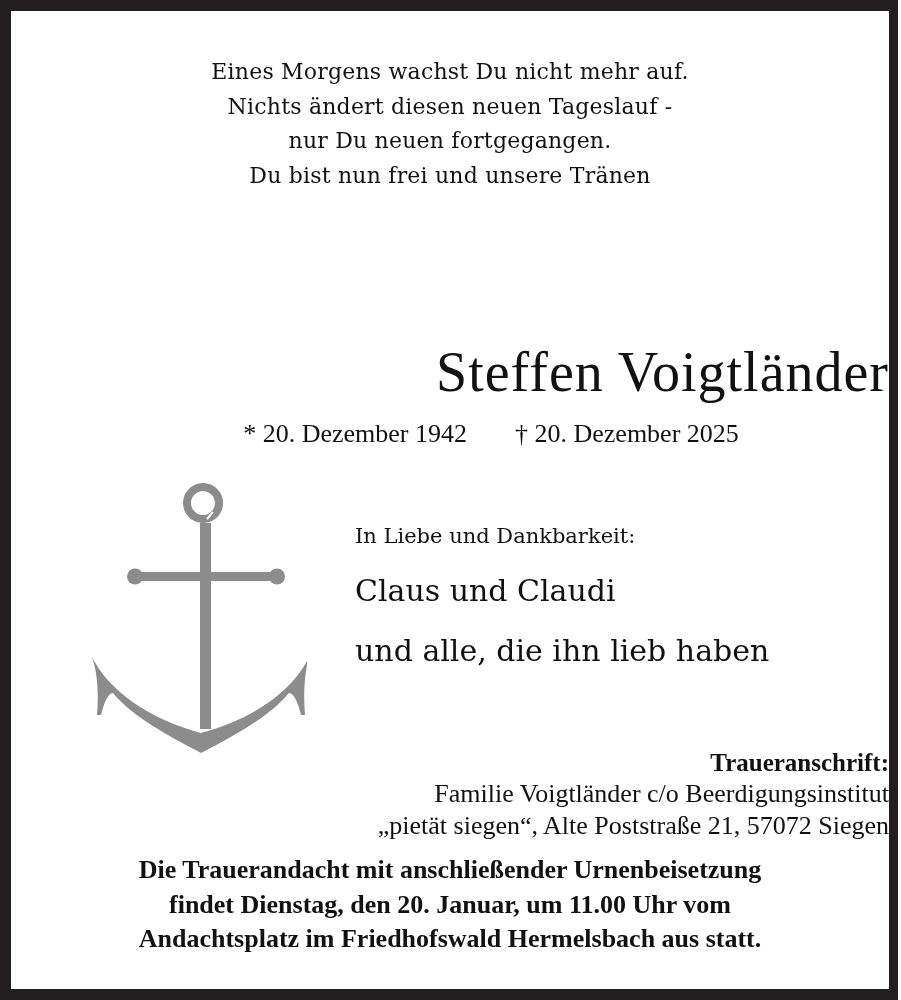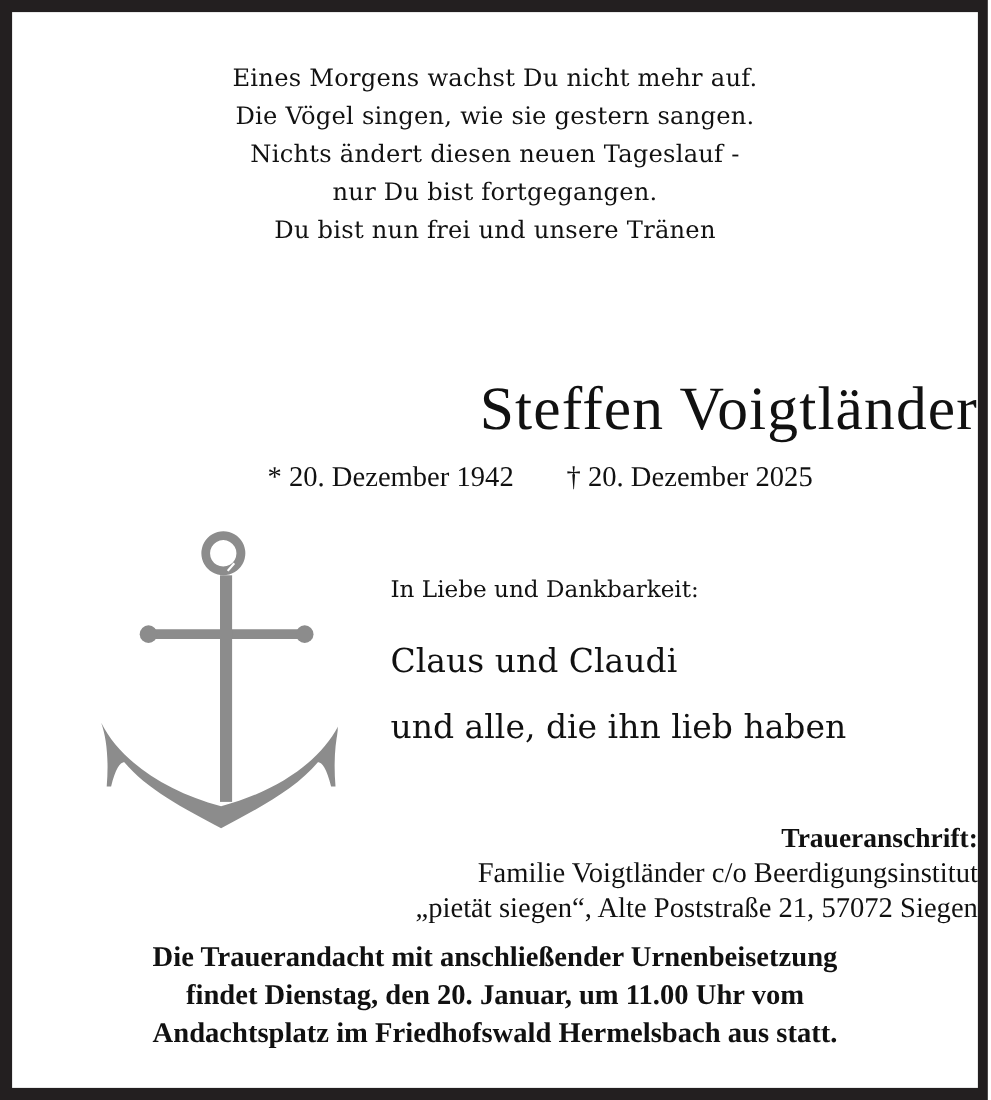--- a/index.html
+++ b/index.html
@@ -18,43 +18,42 @@
           letter-spacing: 1px; }
   .dates { position: absolute; left: 0; width: 878px; top: 406px; text-align: center;
            font-family: "Liberation Serif", serif; font-size: 26px; line-height: 34px; padding-left: 41px; }
   .dates span { display: inline-block; }
   .dates .gap { width: 48px; }
   .anchor { position: absolute; left: 72px; top: 470px; width: 224px; height: 276px; }
   .mourners { position: absolute; left: 344px; top: 508px; }
   .mourners .intro { font-family: "DejaVu Serif", serif; font-size: 21px; line-height: 34px;
                      white-space: nowrap; }
   .mourners .m1 { font-family: "DejaVu Serif", serif; font-size: 30px; line-height: 40px;
-                  margin-top: 29px; white-space: nowrap; }
+                  margin-top: 18px; white-space: nowrap; }
   .mourners .m2 { font-family: "DejaVu Serif", serif; font-size: 30px; line-height: 40px;
                   margin-top: 20px; white-space: nowrap; }
   .address { position: absolute; left: 0; width: 878px; top: 737px; text-align: right; }
   .address .label { font-family: "Liberation Serif", serif; font-weight: bold; font-size: 25px;
                     line-height: 30px; }
   .address .line { font-family: "Liberation Serif", serif; font-size: 26px; line-height: 32px;
                    white-space: nowrap; }
   .service { position: absolute; left: 0; width: 878px; top: 842px; text-align: center;
              font-family: "Liberation Serif", serif; font-size: 26px; line-height: 34.5px; font-weight: bold; }
   .service div { white-space: nowrap; }
 </style>
 </head>
 <body>
 
 <div class="frame">
   <div class="inner">
 
     <div class="poem">
       <div>Eines Morgens wachst Du nicht mehr auf.</div>
-      <div>Die Vögel singen, wie sie gestern sangen.</div>
       <div>Nichts ändert diesen neuen Tageslauf -</div>
-      <div>nur Du bist fortgegangen.</div>
+      <div>nur Du neuen fortgegangen.</div>
       <div>Du bist nun frei und unsere Tränen</div>
     </div>
 
     <div class="name">Steffen Voigtländer</div>
 
     <div class="dates">
       <span>* 20. Dezember 1942</span><span class="gap"></span><span>† 20. Dezember 2025</span>
     </div>
 
     <div class="anchor">

